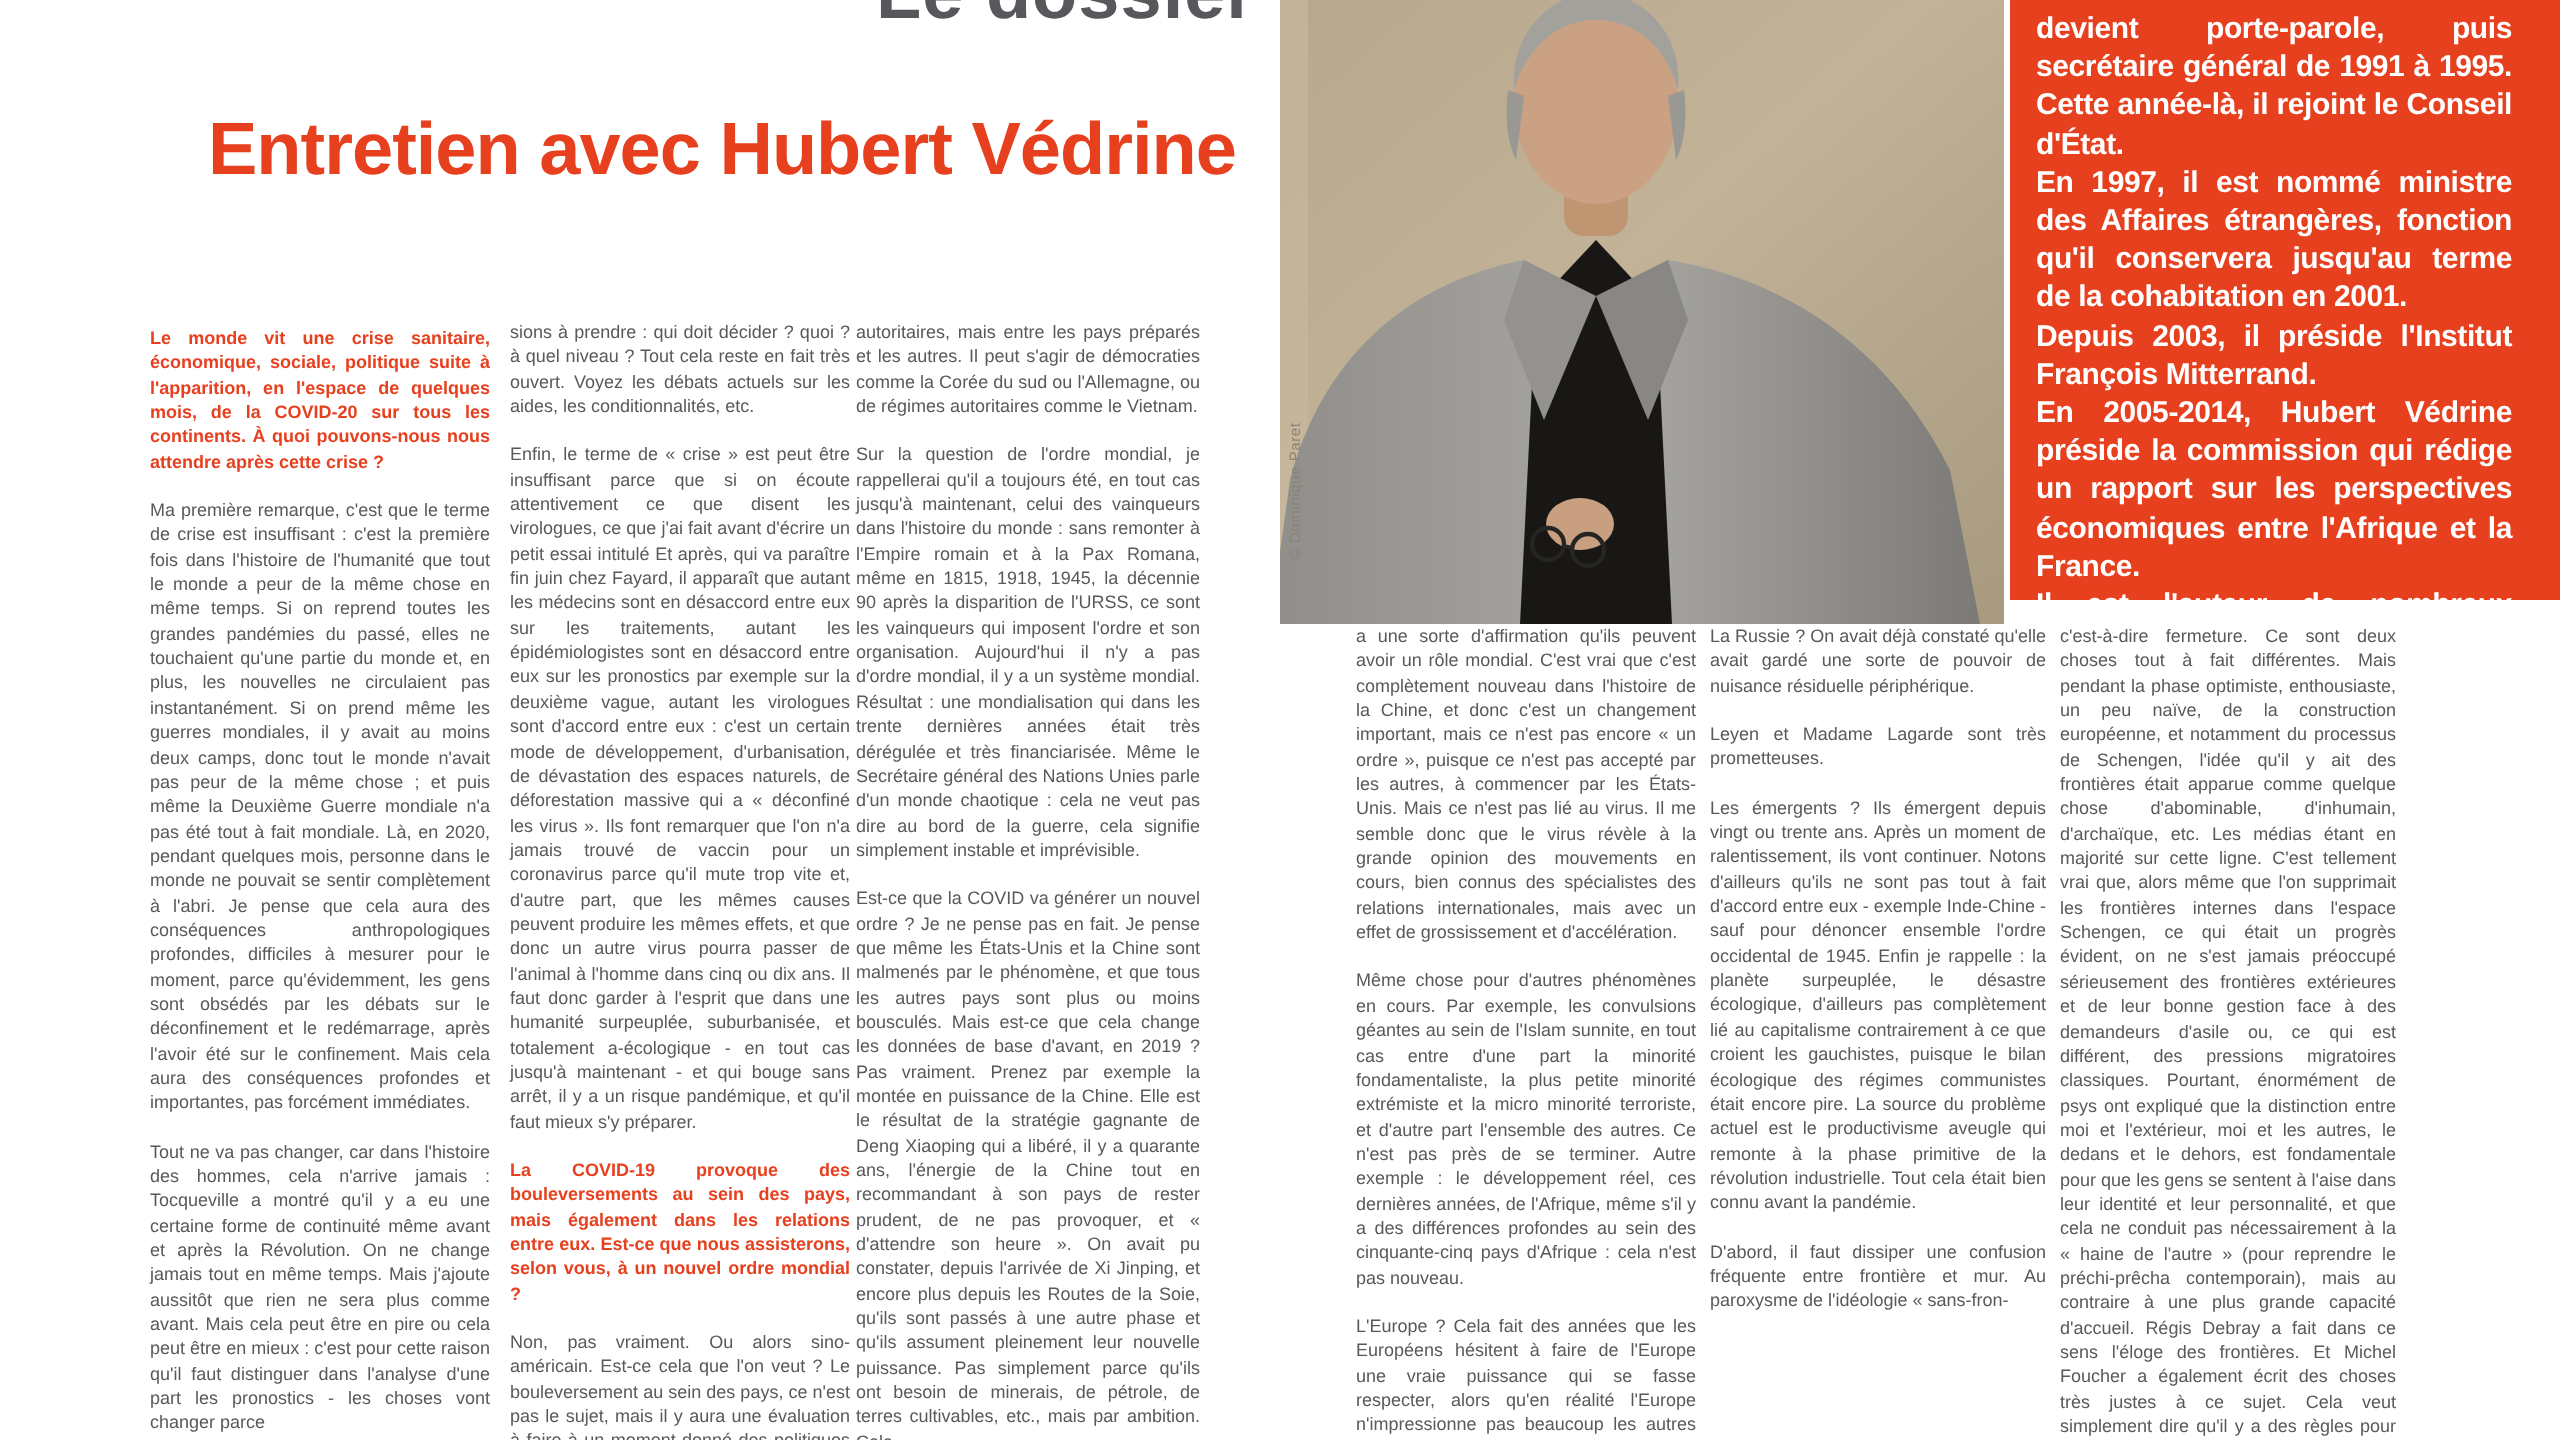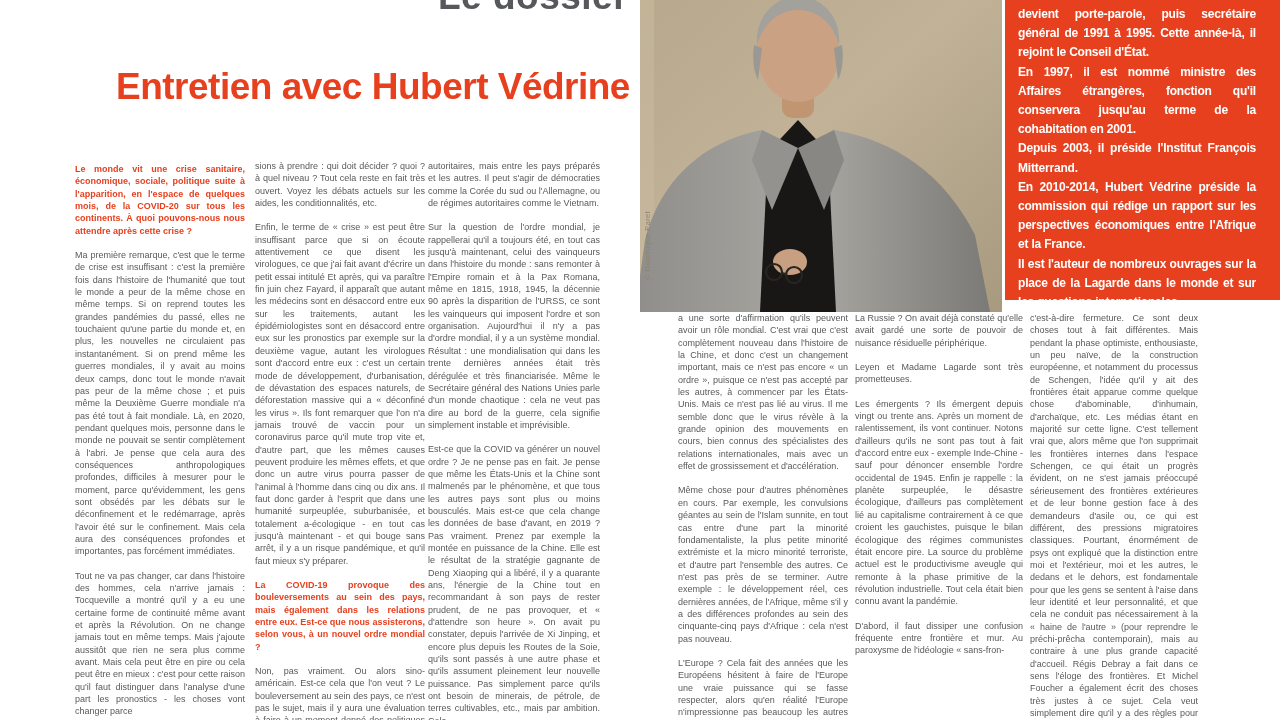--- a/index.html
+++ b/index.html
@@ -7,21 +7,21 @@
     width:1280px;height:720px;overflow:hidden;background:#ffffff;
     font-family:"Liberation Sans",sans-serif;
   }
   .page{position:relative;width:1280px;height:720px;background:#ffffff;overflow:hidden;}
 
   .kicker{
     position:absolute;left:438px;top:-24px;margin:0;
     font-size:37px;font-weight:bold;color:#57585b;letter-spacing:0.5px;
   }
   .title{
-    position:absolute;left:100px;top:50px;margin:16px;
+    position:absolute;left:100px;top:50px;margin:4px;
     font-size:37px;font-weight:bold;color:#e7401f;letter-spacing:-0.5px;
   }
 
   
   .col{
     position:absolute;top:160px;width:170px;
     color:#58595b;font-size:9px;line-height:12.35px;
     text-align:justify;
   }
   .col p{margin:0 0 12px 0;}
@@ -38,21 +38,21 @@
   .credit{
     position:absolute;left:-27px;bottom:62px;
     transform:rotate(-90deg);transform-origin:center;
     font-size:7.5px;color:#8b8474;white-space:nowrap;letter-spacing:0.3px;
   }
 
   
   .bio{
     position:absolute;left:1005px;top:0;width:275px;height:300px;
     background:#e7401f;color:#ffffff;
-    font-size:12px;font-weight:bold;line-height:19.2px;letter-spacing:-0.2px;
+    font-size:15px;font-weight:bold;line-height:19.2px;letter-spacing:-0.2px;
     text-align:justify;box-sizing:border-box;padding:5px 24px 0 13px;
     overflow:hidden;
   }
   .bio p{margin:0;}
 </style>
 </head>
 <body>
 
 <div class="page">
 
@@ -97,21 +97,21 @@
       <circle cx="154" cy="275" r="8" fill="none" stroke="#262522" stroke-width="2.2"></circle>
       <line x1="141" y1="273" x2="147" y2="274" stroke="#262522" stroke-width="2"></line>
     </svg>
     <div class="credit">© Dominique Paret</div>
   </div>
 
   <div class="bio">
     <p>devient porte-parole, puis secrétaire général de 1991 à 1995. Cette année-là, il rejoint le Conseil d'État.</p>
     <p>En 1997, il est nommé ministre des Affaires étrangères, fonction qu'il conservera jusqu'au terme de la cohabitation en 2001.</p>
     <p>Depuis 2003, il préside l'Institut François Mitterrand.</p>
-    <p>En 2010-2014, Hubert Védrine préside la commission qui rédige un rapport sur les perspectives économiques entre l'Afrique et la France.</p>
+    <p>En 2005-2014, Hubert Védrine préside la commission qui rédige un rapport sur les perspectives économiques entre l'Afrique et la France.</p>
     <p>Il est l'auteur de nombreux ouvrages sur la place de la Lagarde dans le monde et sur les questions internationales.</p>
   </div>
 
   <div class="col col1">
     <p class="q">Le monde vit une crise sanitaire, économique, sociale, politique suite à l'apparition, en l'espace de quelques mois, de la COVID-20 sur tous les continents. À quoi pouvons-nous nous attendre après cette crise ?</p>
     <p>Ma première remarque, c'est que le terme de crise est insuffisant : c'est la première fois dans l'histoire de l'humanité que tout le monde a peur de la même chose en même temps. Si on reprend toutes les grandes pandémies du passé, elles ne touchaient qu'une partie du monde et, en plus, les nouvelles ne circulaient pas instantanément. Si on prend même les guerres mondiales, il y avait au moins deux camps, donc tout le monde n'avait pas peur de la même chose ; et puis même la Deuxième Guerre mondiale n'a pas été tout à fait mondiale. Là, en 2020, pendant quelques mois, personne dans le monde ne pouvait se sentir complètement à l'abri. Je pense que cela aura des conséquences anthropologiques profondes, difficiles à mesurer pour le moment, parce qu'évidemment, les gens sont obsédés par les débats sur le déconfinement et le redémarrage, après l'avoir été sur le confinement. Mais cela aura des conséquences profondes et importantes, pas forcément immédiates.</p>
     <p>Tout ne va pas changer, car dans l'histoire des hommes, cela n'arrive jamais : Tocqueville a montré qu'il y a eu une certaine forme de continuité même avant et après la Révolution. On ne change jamais tout en même temps. Mais j'ajoute aussitôt que rien ne sera plus comme avant. Mais cela peut être en pire ou cela peut être en mieux : c'est pour cette raison qu'il faut distinguer dans l'analyse d'une part les pronostics - les choses vont changer parce</p>
   </div>
 
   <div class="col col2">

